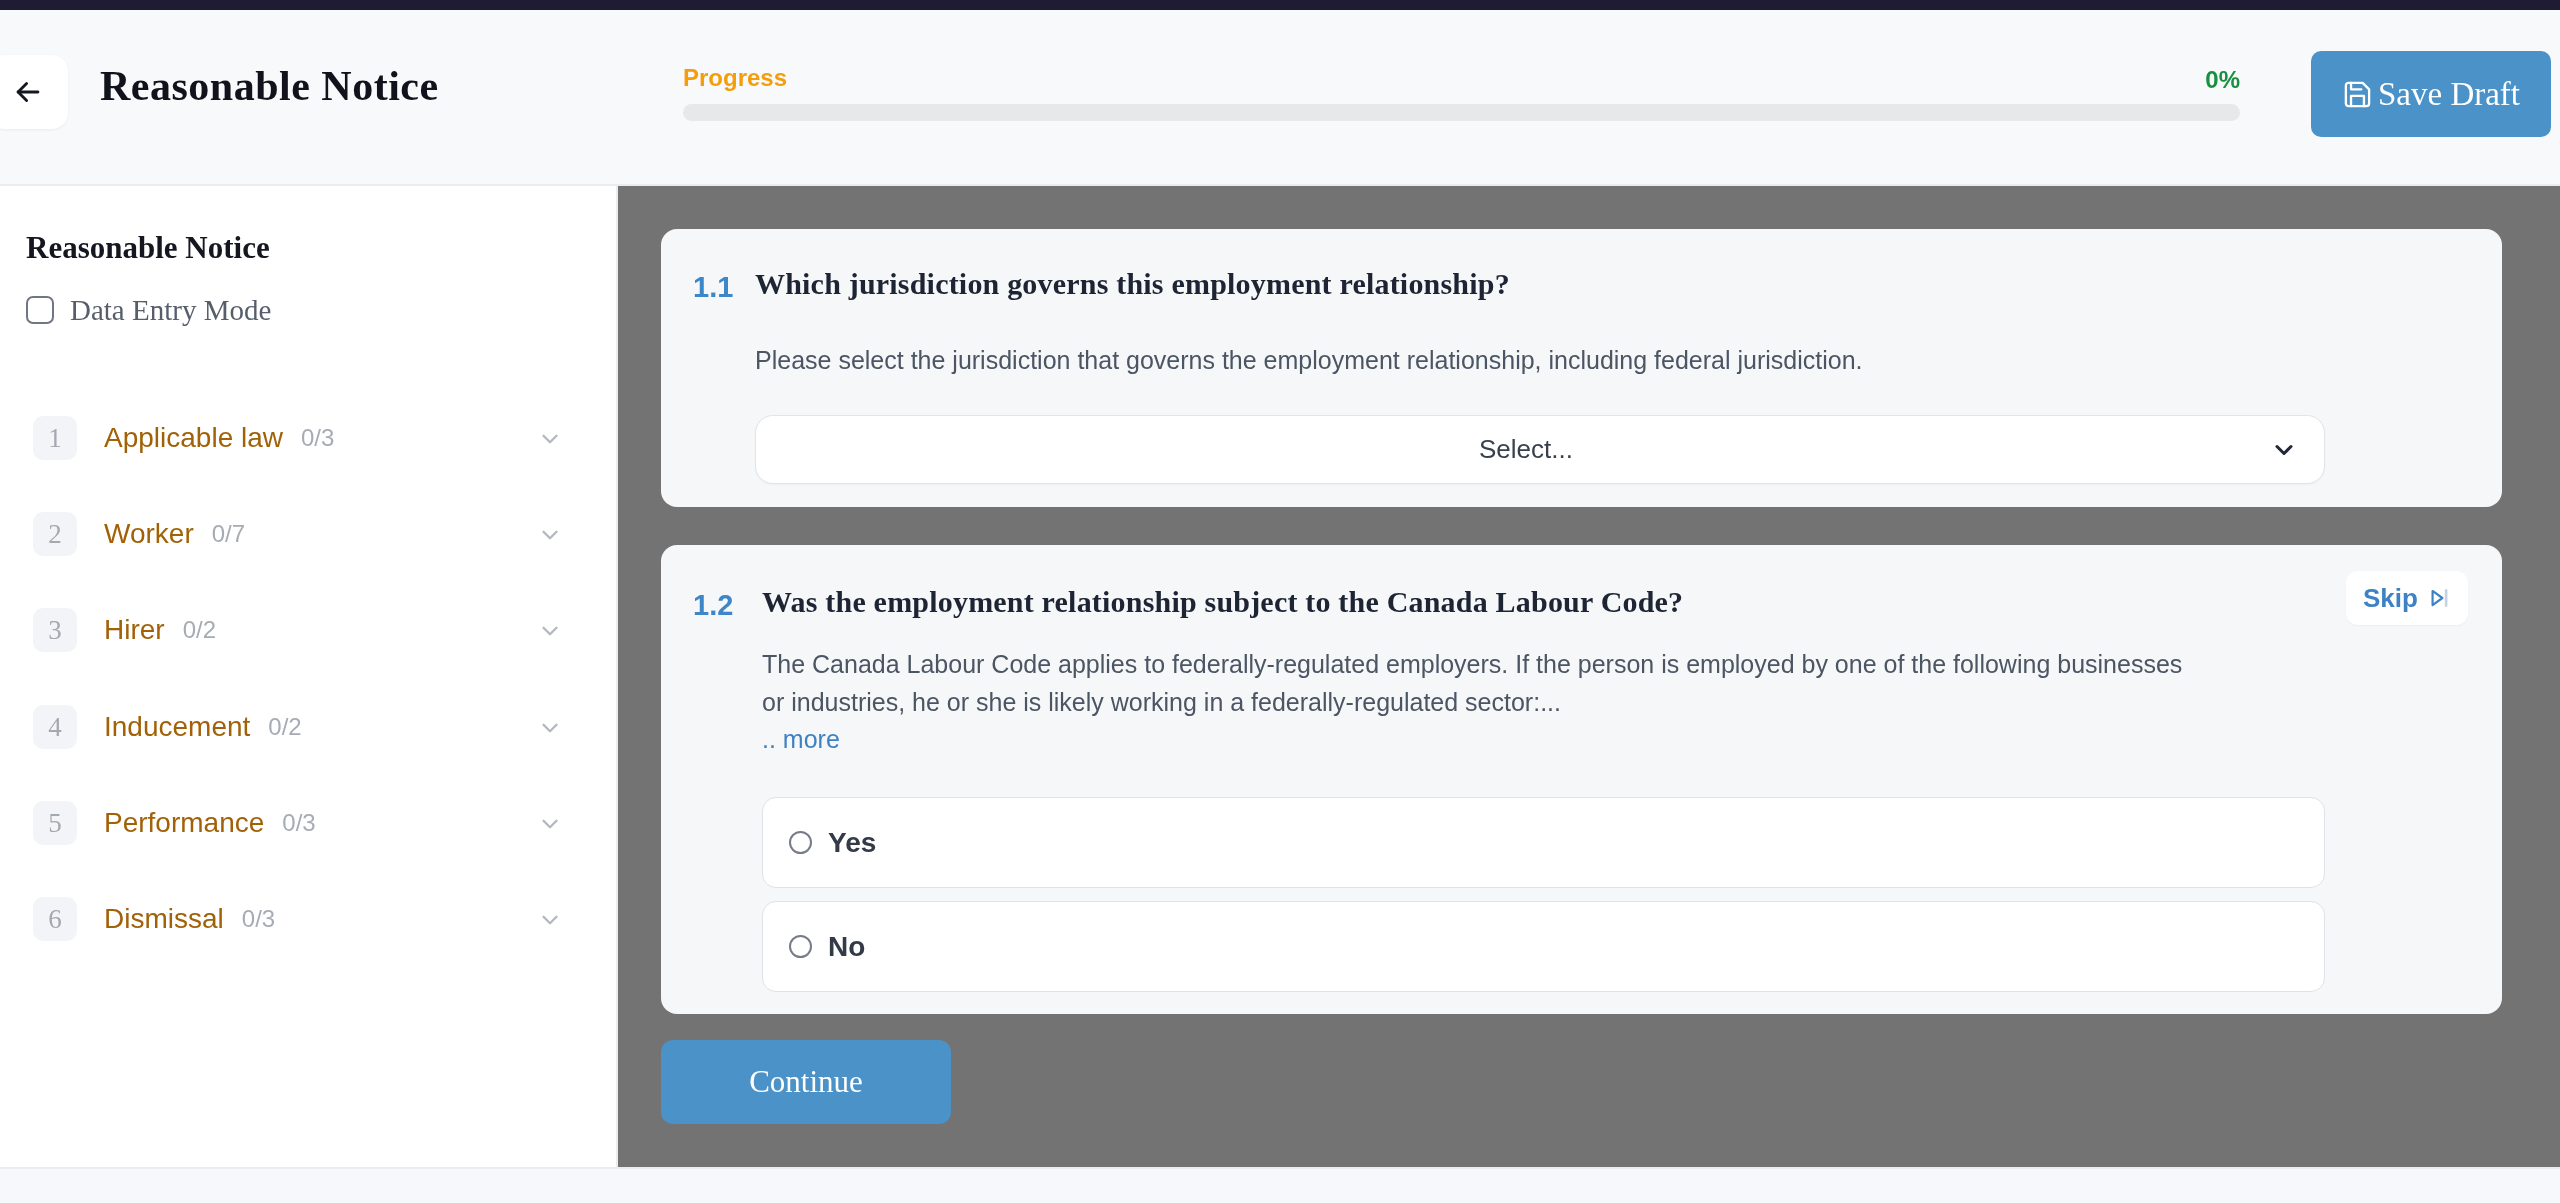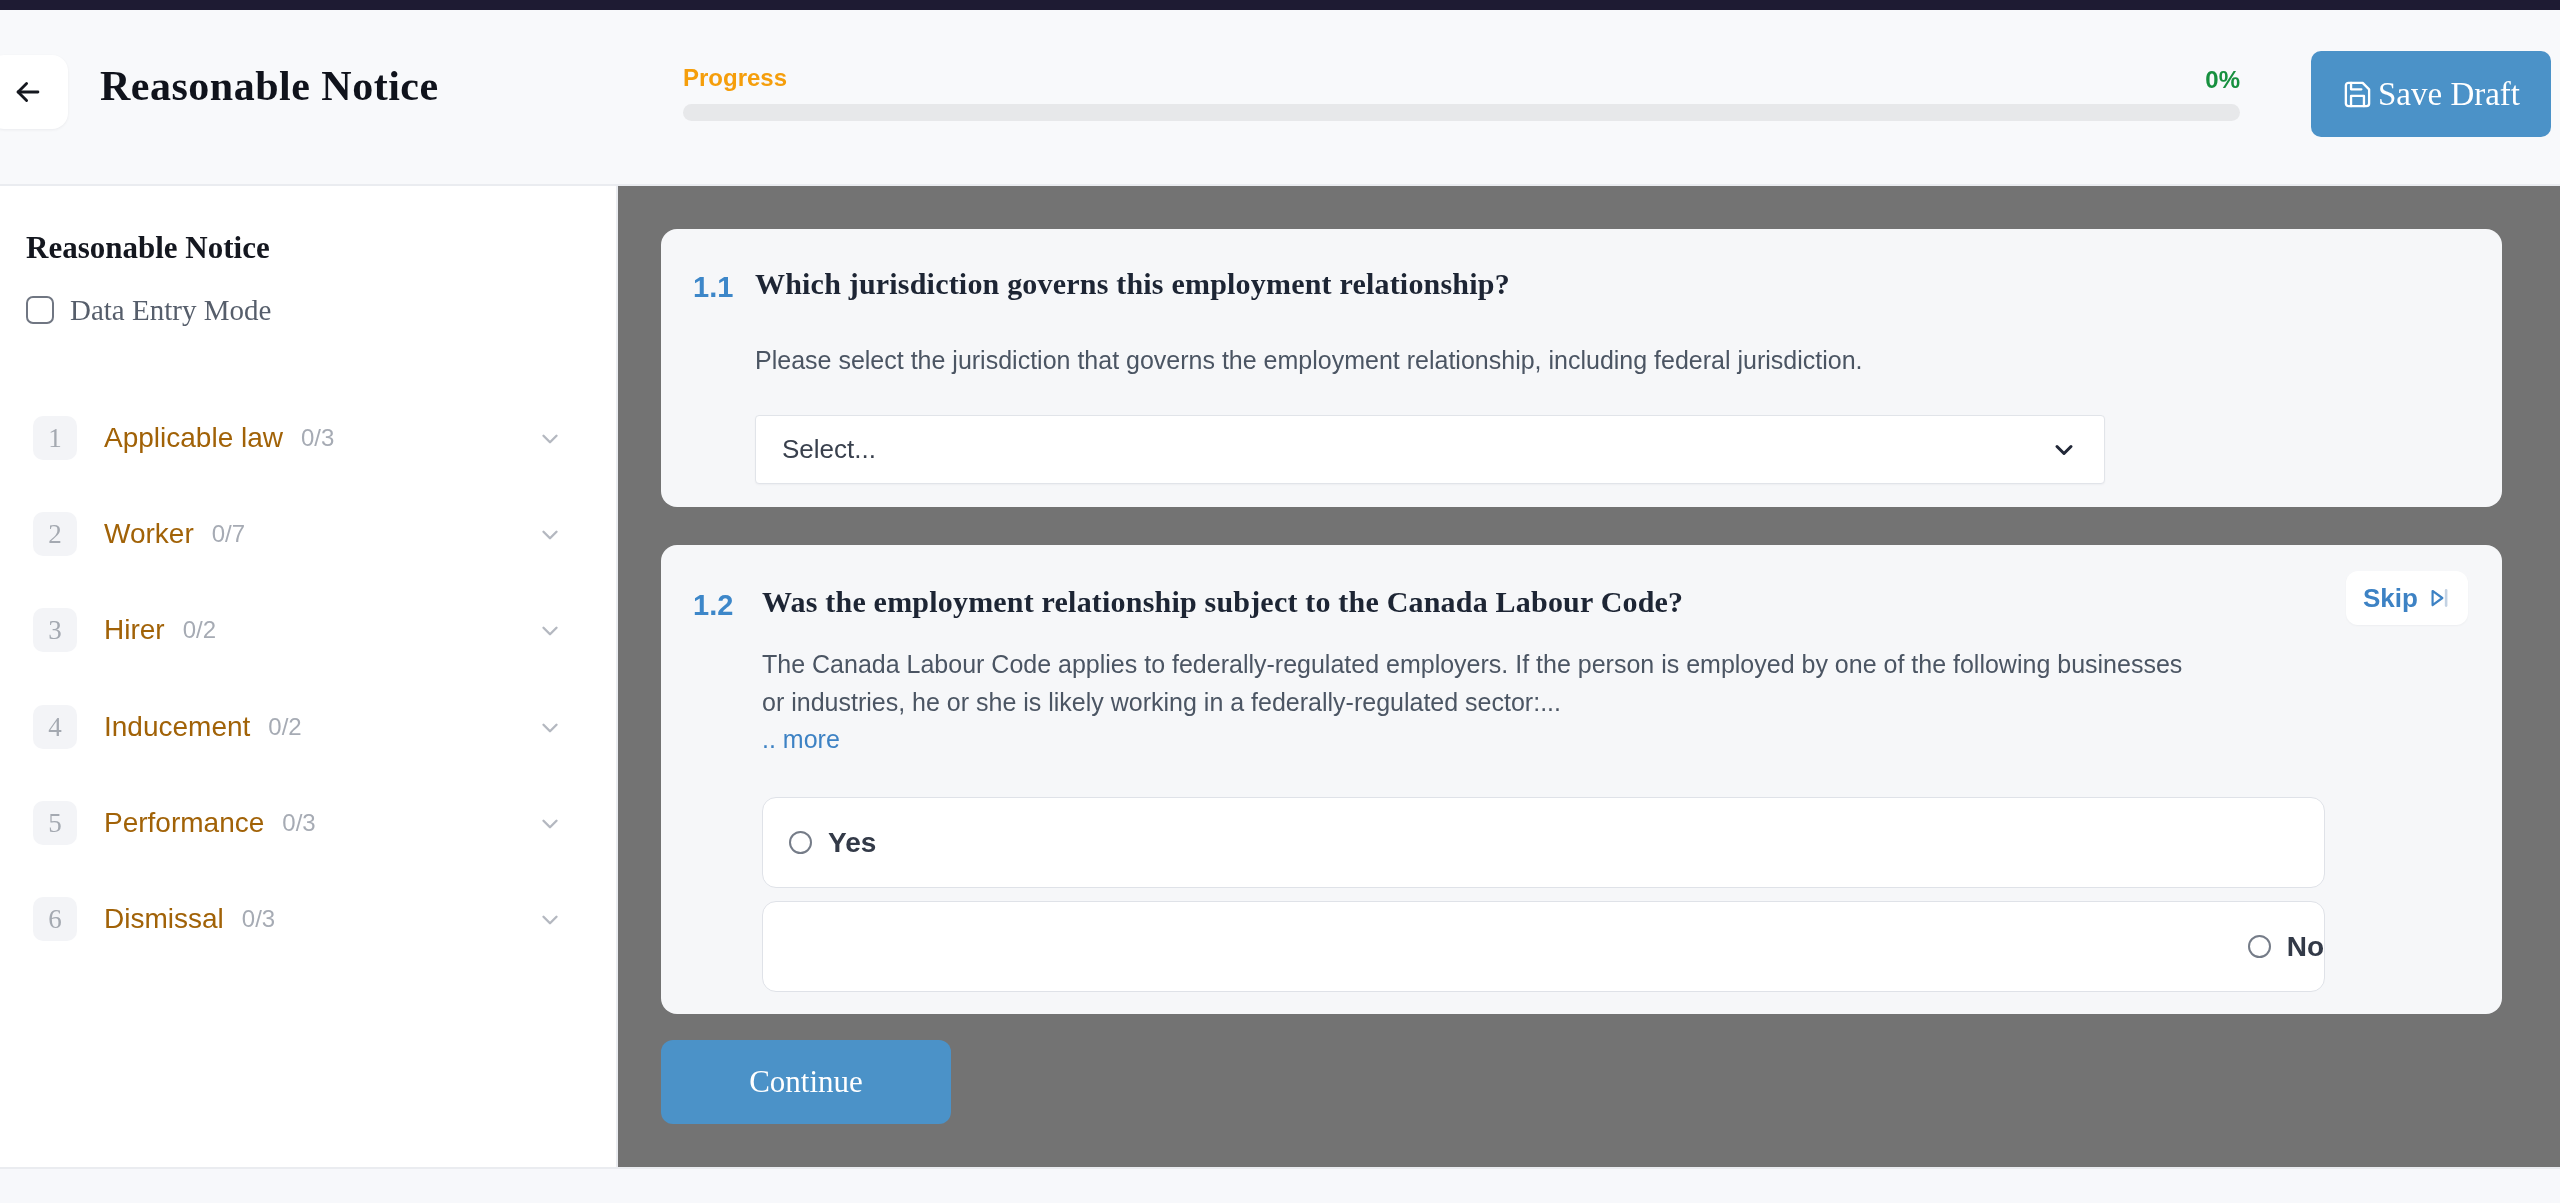--- a/index.html
+++ b/index.html
@@ -88,24 +88,24 @@
   .qnum  { position:absolute; font-size:29px; font-weight:700; color:#3d87c9; }
   .qtext {
     position:absolute; font-family:"Liberation Serif", serif;
     font-size:30px; font-weight:600; color:#1d2534; letter-spacing:.2px; white-space:nowrap;
   }
   .qdesc { position:absolute; font-size:25px; color:#4b5563; line-height:38px; white-space:nowrap; }
   .c1-num  { left:32px; top:42px; }
   .c1-text { left:94px; top:38px; }
   .c1-desc { left:94px; top:112px; }
   .select-box {
-    position:absolute; left:94px; top:186px; width:1350px; height:69px;
-    background:#ffffff; border:1px solid #e1e4e9; border-radius:4px;
+    position:absolute; left:94px; top:186px; width:1570px; height:69px;
+    background:#ffffff; border:1px solid #e1e4e9; border-radius:18px;
     box-shadow:0 1px 2px rgba(20,24,40,.04);
-    display:flex; align-items:center; padding:0 26px; cursor:pointer;
+    display:flex; align-items:center; padding:0 26px; cursor:pointer;text-align:center;
   }
   .select-value { font-size:26px; color:#39404d; flex:1; }
   .select-box svg { width:28px; height:28px; stroke:#222838; }
   .c2-num  { left:32px; top:44px; }
   .c2-text { left:101px; top:40px; }
   .skip-btn {
     position:absolute; left:1685px; top:26px; width:122px; height:54px;
     background:#ffffff; border:none; border-radius:12px; cursor:pointer;
     box-shadow:0 1px 2px rgba(20,24,40,.04);
     display:flex; align-items:center; justify-content:center; gap:7px;
@@ -113,21 +113,21 @@
   }
   .skip-btn svg { width:26px; height:26px; }
   .c2-desc { left:101px; top:100px; }
   .more-link { position:absolute; left:101px; top:180px; font-size:25px; color:#3d82c4; cursor:pointer; }
   .option {
     position:absolute; left:101px; width:1563px; height:91px;
     background:#ffffff; border:1px solid #dfe2e8; border-radius:14px;
     display:flex; align-items:center; gap:16px; padding-left:26px; cursor:pointer;
   }
   .opt-yes { top:252px; }
-  .opt-no  { top:356px;justify-content:flex-end; }
+  .opt-no  { top:356px; }
   .radio { width:23px; height:23px; border:2px solid #757c88; border-radius:50%; background:#ffffff; flex:0 0 auto; }
   .opt-label { font-size:28px; font-weight:600; color:#333a48; }
   .continue-btn {
     position:absolute; left:43px; top:854px; width:290px; height:84px;
     background:#4b92c8; border:none; border-radius:12px; cursor:pointer;
     color:#ffffff; font-family:"Liberation Serif", serif; font-size:31px;
   }
 </style>
 </head>
 <body>

